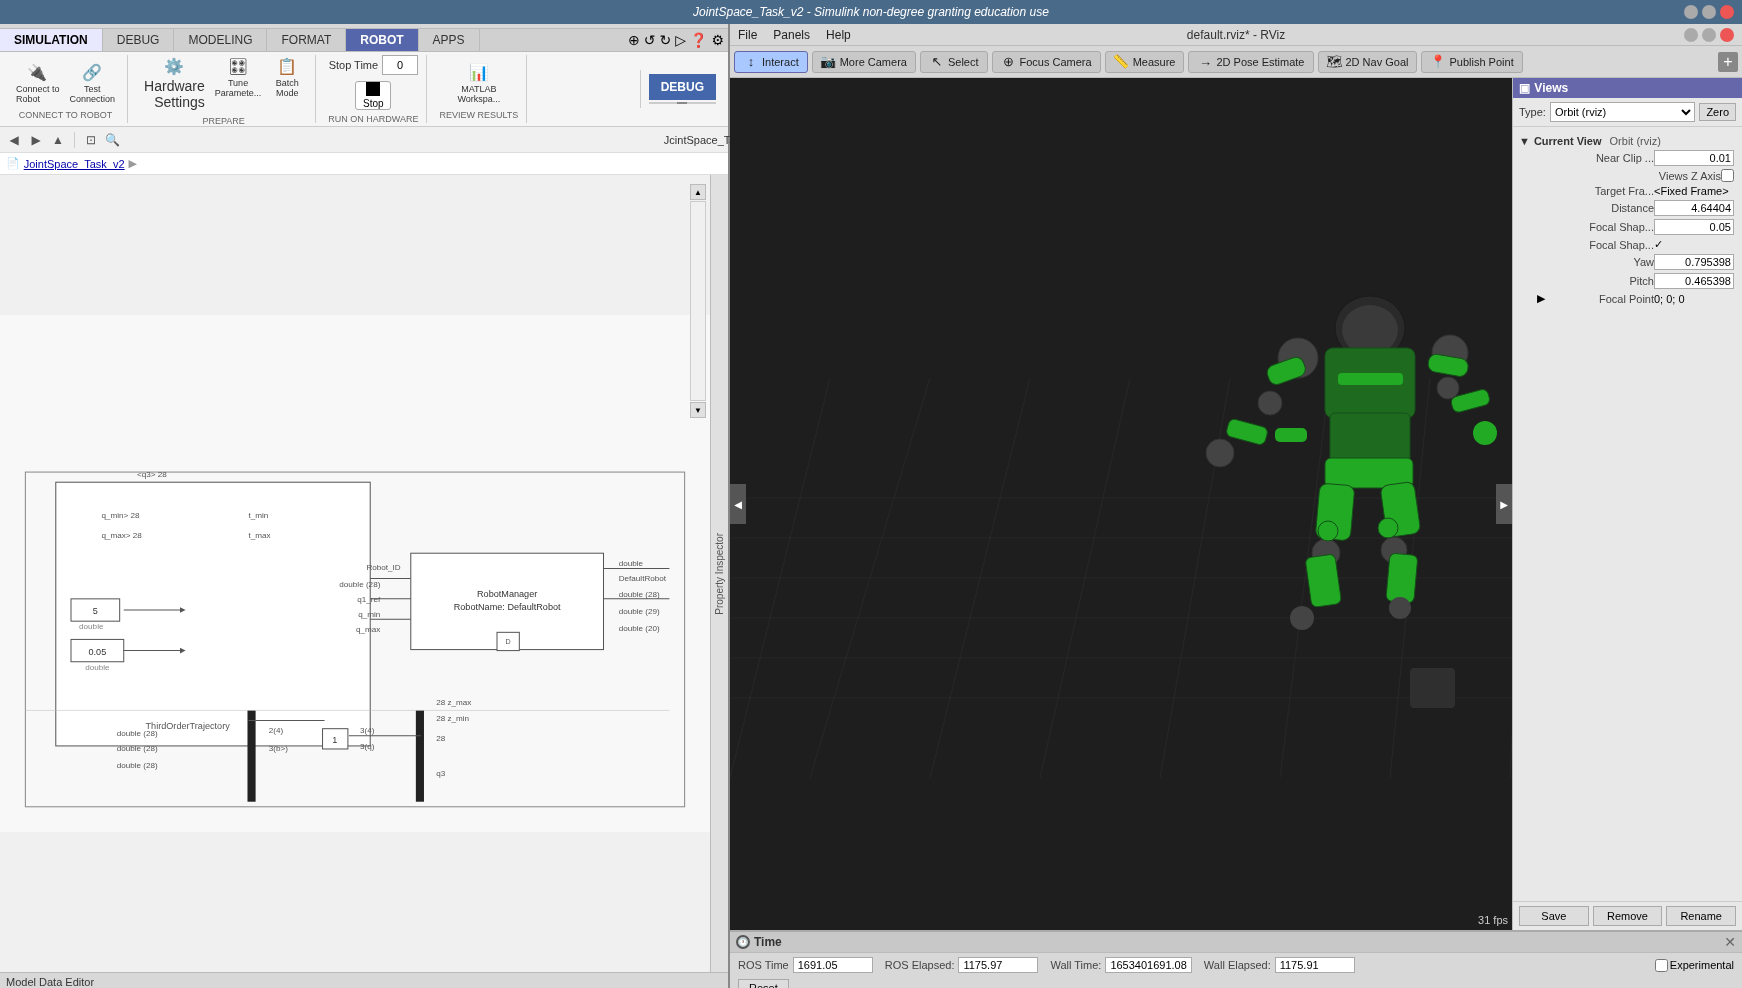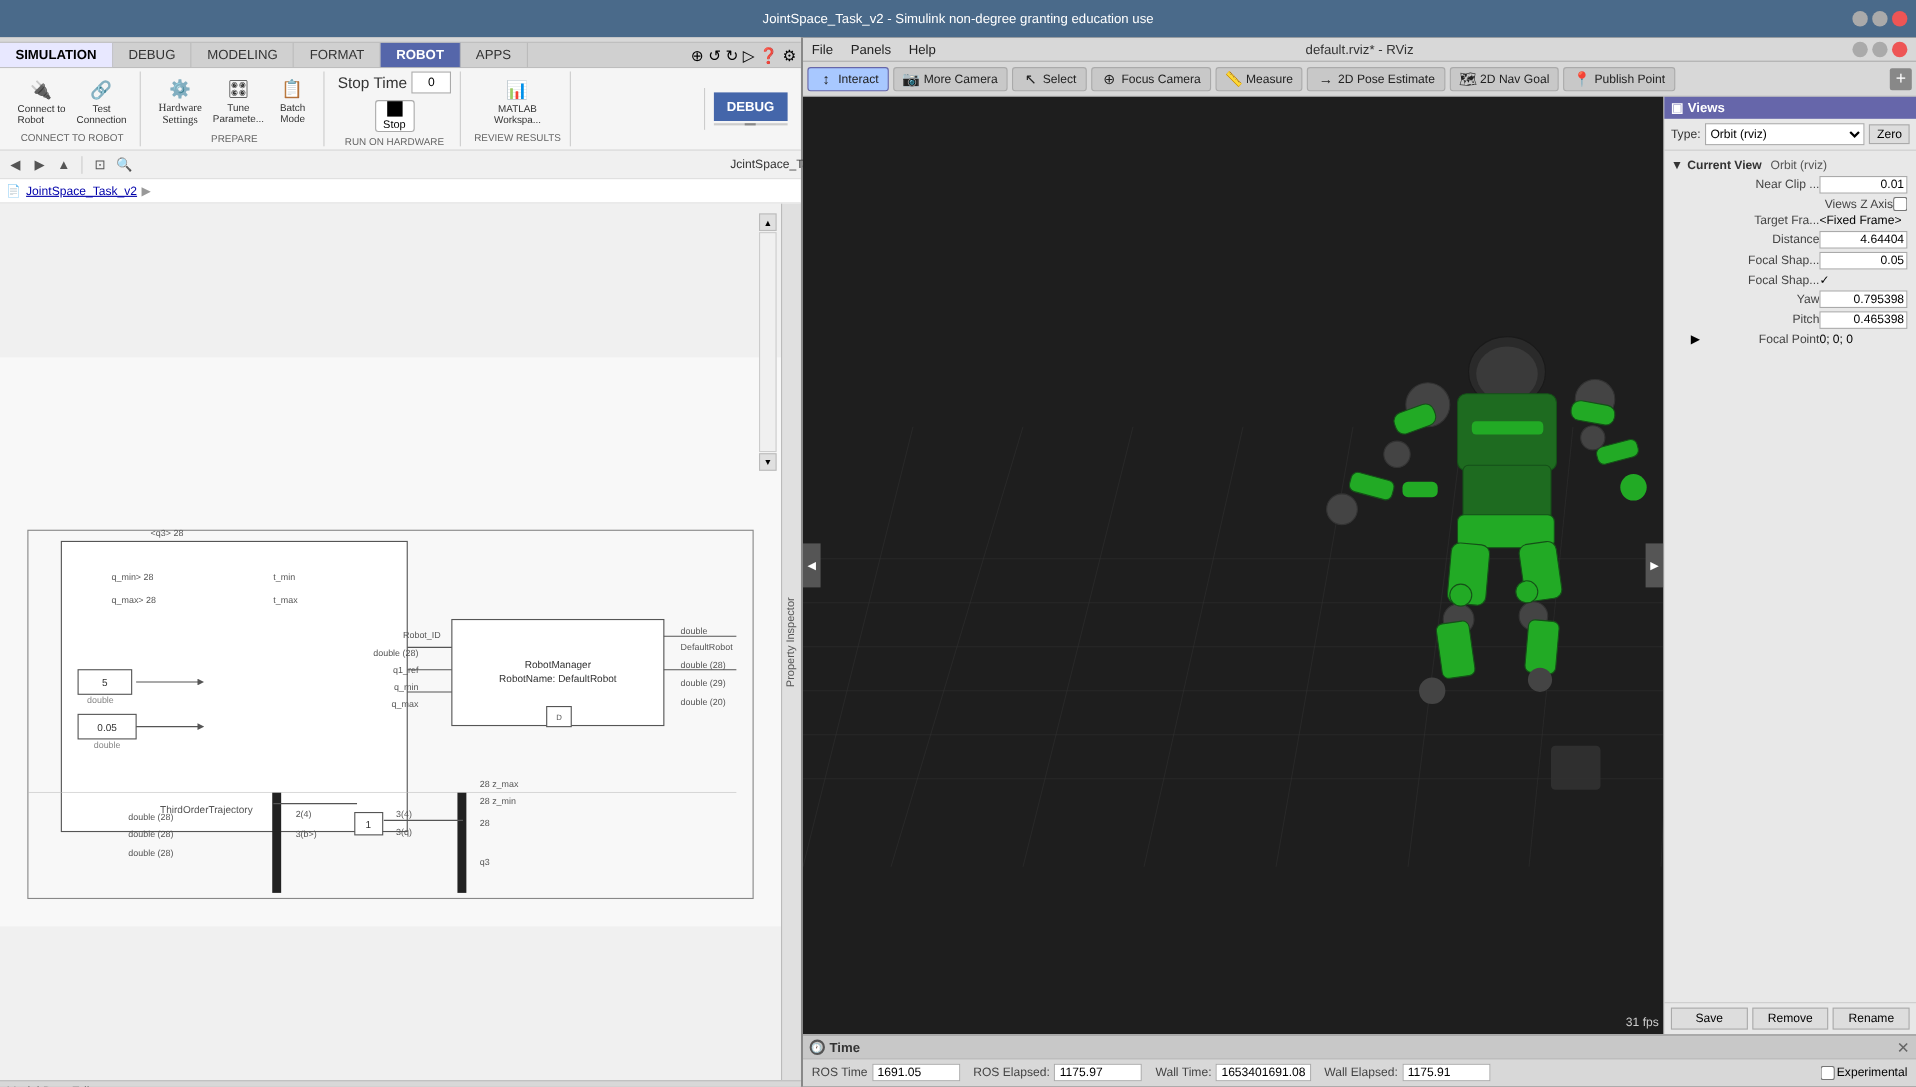--- a/index.html
+++ b/index.html
@@ -99,21 +99,21 @@
       align-items: center;
       justify-content: center;
       cursor: pointer;
       font-size: 10px;
     }
     .stop-square {
       width: 14px; height: 14px;
       background: #000;
       margin-bottom: 2px;
     }
-    .time-label { font-size: 14px; color: #333; }
+    .time-label { font-size: 11px; color: #333; }
     .time-input {
       width: 36px; height: 20px;
       border: 1px solid #aaa;
       font-size: 11px;
       text-align: center;
       background: #fff;
     }
 
     
     .sim-subtoolbar {
@@ -507,21 +507,21 @@
       display: flex;
       align-items: center;
       padding: 0 6px;
       font-size: 11px;
       color: #333;
     }
   </style>
 </head>
 <body>
 
-<div style="display:flex; width:1742px; height:34px; background:#4a6a8a; align-items:center; justify-content:center; position:relative;">
+<div style="display:flex; width:1742px; height:24px; background:#4a6a8a; align-items:center; justify-content:center; position:relative;font-style:italic;">
   <span style="color:#fff; font-size:12px;">JointSpace_Task_v2 - Simulink non-degree granting education use</span>
   <div style="position:absolute; right:8px; display:flex; gap:4px;">
     <span style="width:14px;height:14px;border-radius:50%;background:#aaa;display:inline-block;cursor:pointer;"></span>
     <span style="width:14px;height:14px;border-radius:50%;background:#aaa;display:inline-block;cursor:pointer;"></span>
     <span style="width:14px;height:14px;border-radius:50%;background:#e55;display:inline-block;cursor:pointer;"></span>
   </div>
 </div>
 
 <div class="main-container">
 
@@ -564,21 +564,21 @@
 Connection</span>
           </div>
         </div>
         <div class="ribbon-group-label">CONNECT TO ROBOT</div>
       </div>
 
       <div class="ribbon-group">
         <div class="ribbon-row">
           <div class="ribbon-btn">
             <div class="ribbon-icon">⚙️</div>
-            <span style="font-size:10px; text-align:center; white-space:pre;font-family:Liberation Serif, serif;">Hardware
+            <span style="font-size:14px; text-align:right; white-space:pre;">Hardware
 Settings</span>
           </div>
           <div class="ribbon-btn">
             <div class="ribbon-icon">🎛</div>
             <span style="font-size:9px; text-align:center; white-space:pre;">Tune
 Paramete...</span>
           </div>
           <div class="ribbon-btn">
             <div class="ribbon-icon">📋</div>
             <span style="font-size:9px; text-align:center; white-space:pre;">Batch

